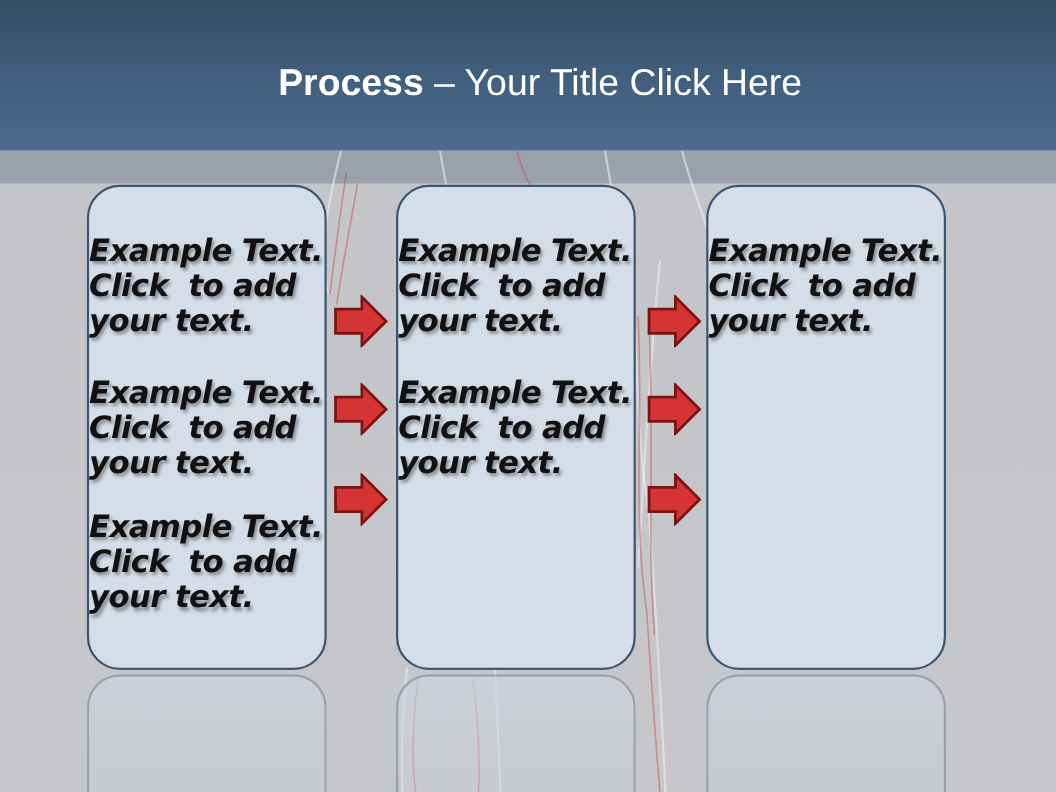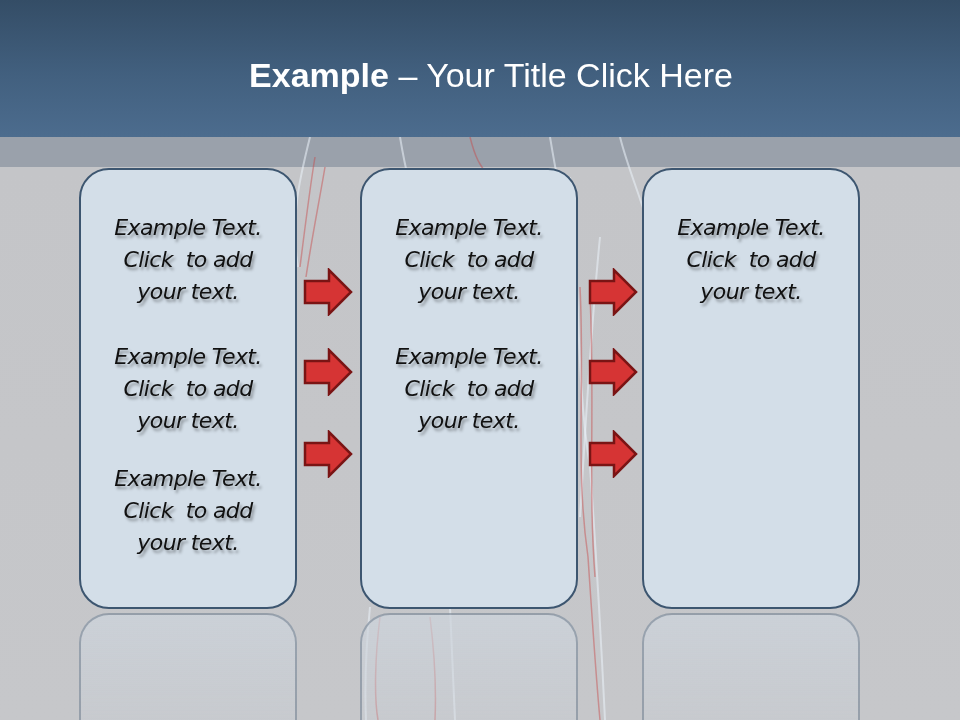--- a/index.html
+++ b/index.html
@@ -13,23 +13,23 @@
   .figure { position:absolute; pointer-events:none; }
   .title { position:absolute; left:0; top:50px; width:982px; text-align:center;
            color:#ffffff; font-size:34px; line-height:50px; }
   .title .bold { font-weight:bold; }
   .box { position:absolute; top:168px; width:214px; height:437px;
          background:#d3dee8; border:2.5px solid #3d5670; border-radius:30px; }
   .reflect { position:absolute; top:613px; width:214px; height:140px;
              border:2.5px solid rgba(110,125,140,0.55); border-bottom:none;
              border-radius:30px 30px 0 0;
              background:linear-gradient(rgba(205,212,220,0.75), rgba(200,204,210,0.2)); }
-  .block { text-align:center; font-style:italic; font-size:22px; line-height:32px;
+  .block { text-align:left; font-style:italic; font-size:28px; line-height:32px;
            color:#111; text-shadow:2px 3px 3px rgba(0,0,0,0.35);
-           font-family:"DejaVu Sans", sans-serif; letter-spacing:-0.6px; }
+           font-family:"DejaVu Sans", sans-serif; letter-spacing:-0.6px;font-weight:bold; }
   .block div { white-space:pre; }
   .arrow { position:absolute; width:50px; height:48px; }
 </style>
 </head>
 <body>
 
 <div class="header"></div>
 <div class="band"></div>
 <div class="bg-lower"></div>
 
@@ -49,21 +49,21 @@
     <path d="M55 30 C50 60 42 100 36 140"></path>
     <path d="M200 0 C205 20 210 30 220 40"></path>
     <path d="M310 150 C315 250 305 330 318 420 C322 480 326 540 330 583"></path>
     <path d="M320 160 C325 260 318 350 325 440"></path>
     <path d="M110 480 C105 520 104 560 108 583"></path>
     <path d="M160 480 C165 520 166 560 165 583"></path>
   </g>
 </svg>
 
 <div class="title">
-  <span class="bold">Example</span><span> – Your Title Click Here</span>
+  <span class="bold">Process</span><span> – Your Title Click Here</span>
 </div>
 
 <div class="reflect" style="left:79px"></div>
 <div class="reflect" style="left:360px"></div>
 <div class="reflect" style="left:642px"></div>
 
 <div class="box" style="left:79px">
   <div class="block" style="margin-top:42px">
     <div>Example Text.</div>
     <div>Click  to add</div>

